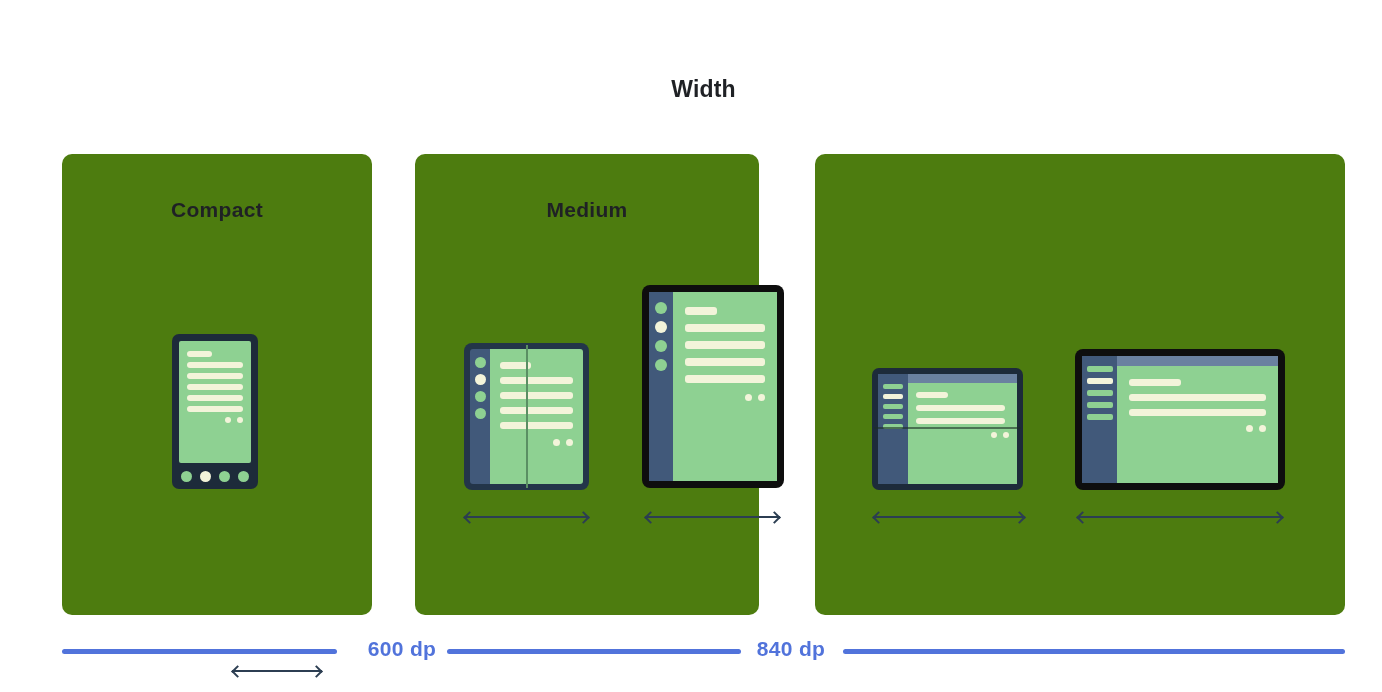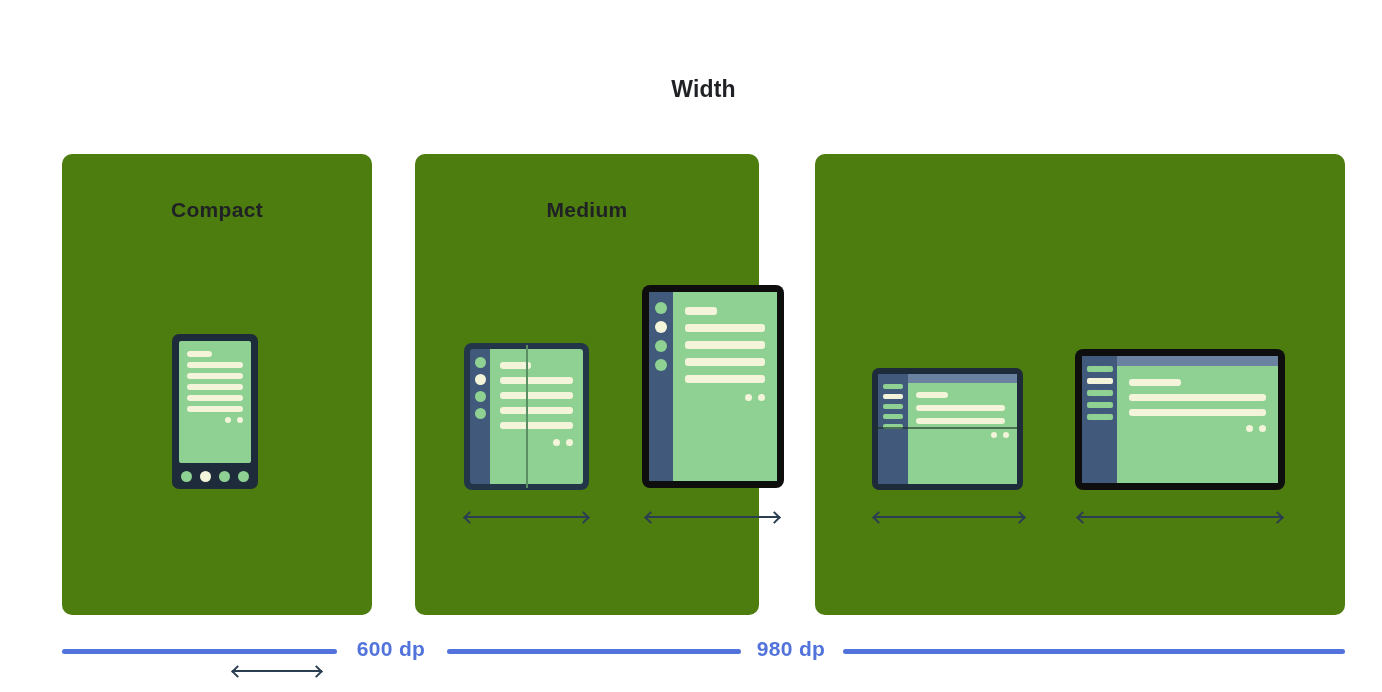--- a/index.html
+++ b/index.html
@@ -89,21 +89,21 @@
   .arrow-medium-1{left:432px;width:125px;}
   .arrow-medium-2{left:613px;width:135px;}
 
   
   .axis-line{position:absolute;top:649px;height:5px;border-radius:2.5px;background:#5173db;}
   .axis-seg1{left:62px;width:275px;}
   .axis-seg2{left:447px;width:294px;}
   .axis-seg3{left:843px;width:502px;}
   .axis-label{position:absolute;top:637px;transform:translateX(-50%);font-size:21px;font-weight:700;
               color:#5173db;letter-spacing:.3px;white-space:nowrap;}
-  .axis-label-600{left:391px;}
+  .axis-label-600{left:402px;}
   .axis-label-840{left:791px;}
 </style>
 </head>
 <body>
 
 <div class="stage">
 
   <div class="hdr hdr-title" style="position:absolute;margin-top:26px;">Width</div>
 
   <div class="panel panel-compact">
@@ -228,16 +228,16 @@
       </div>
     </div>
 
     <div class="arrow" style="left:58px;top:362px;width:152px;position:absolute;"></div>
     <div class="arrow" style="left:262px;top:362px;width:206px;position:absolute;"></div>
   </div>
 
   <div class="axis-line axis-seg1"></div>
   <div class="axis-label axis-label-600">600 dp</div>
   <div class="axis-line axis-seg2"></div>
-  <div class="axis-label axis-label-840">980 dp</div>
+  <div class="axis-label axis-label-840">840 dp</div>
   <div class="axis-line axis-seg3"></div>
 
 </div>
 
 </body></html>

